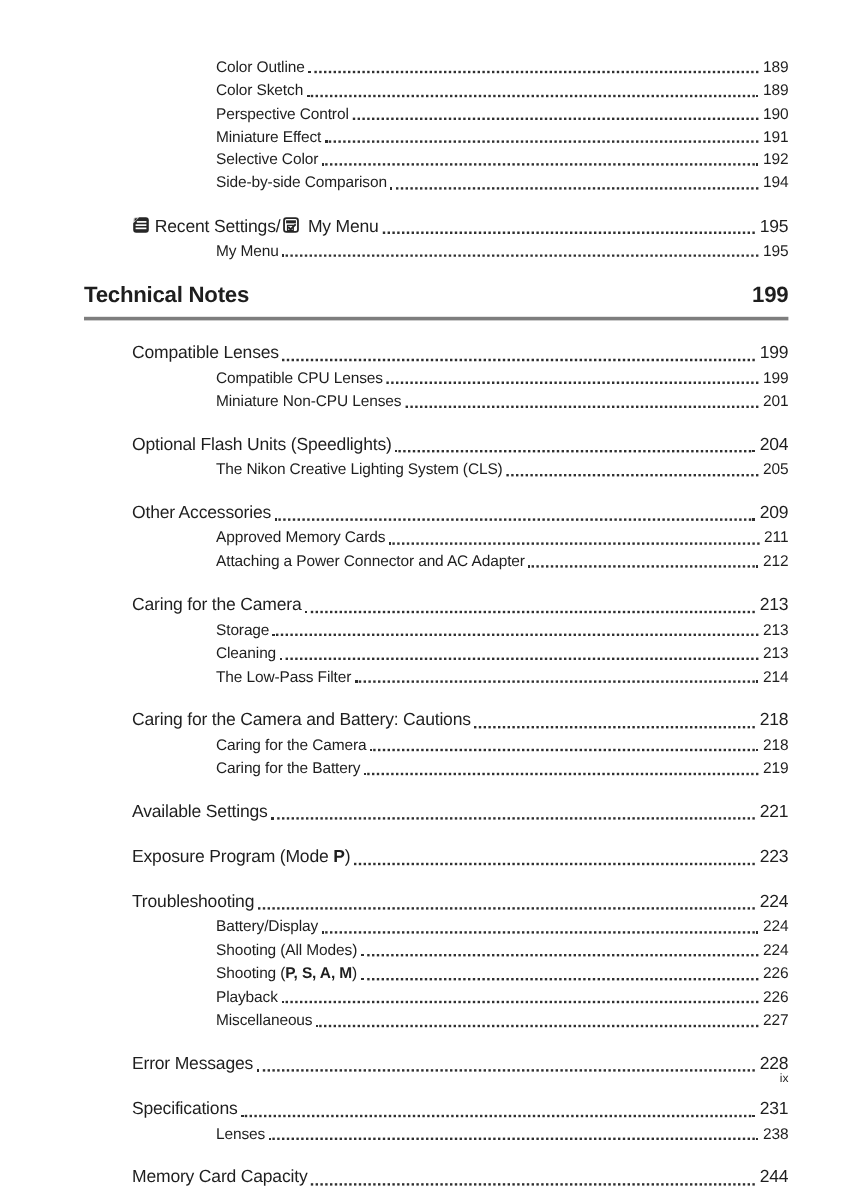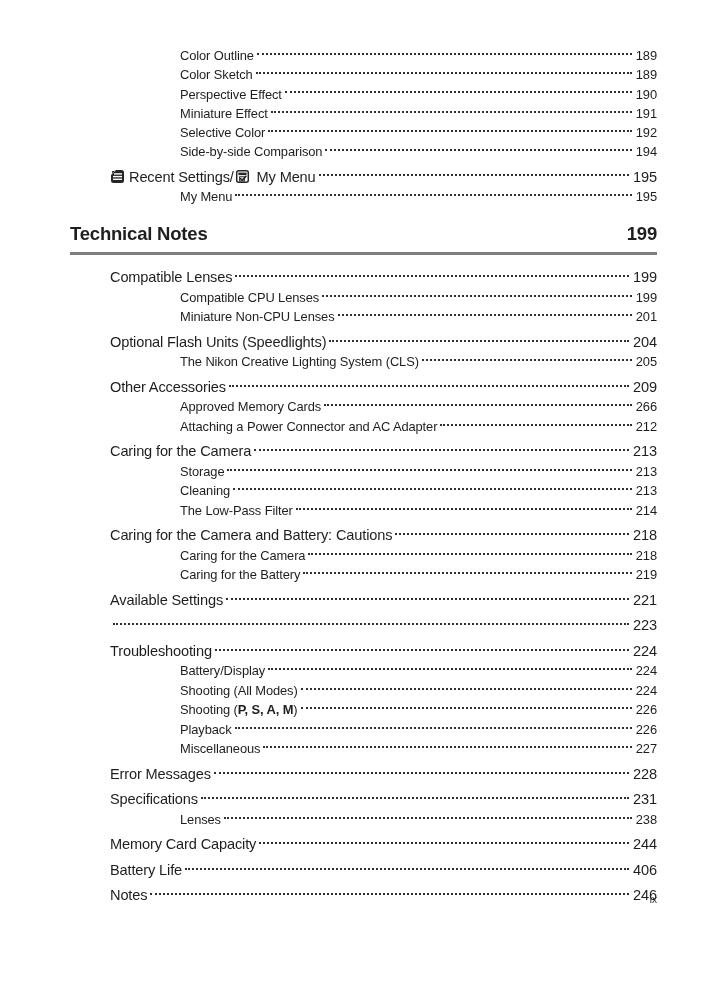--- a/index.html
+++ b/index.html
@@ -11,36 +11,36 @@
     overflow: hidden;
   }
   .page {
     position: relative;
     width: 706px; height: 1000px;
     padding: 46px 49px 0 70px;
   }
   .toc-list { width: 100%; }
   .row {
     display: flex;
-    align-items: center;
+    align-items: flex-end;
     white-space: nowrap;
   }
   .top .row  { line-height: 19.3px; }
   .main .row { line-height: 19.5px; }
   .lvl1 {
     font-size: 14.6px;
     padding-left: 40px;
     letter-spacing: -0.15px;
   }
   .lvl2 {
     font-size: 12.9px;
     padding-left: 110px;
     letter-spacing: -0.1px;
   }
-  .main .lvl1, .top .lvl1 { margin-top: 6px; }
+  .main .lvl1, .top .lvl1 { margin-top: 18px; }
   .label { flex: 0 0 auto; }
   .label .b { font-weight: bold; }
   .leader {
     flex: 1 1 auto;
     min-width: 12px;
     border-bottom: 2px dotted #2f2f2f;
     margin: 0 4px 4px 3px;
   }
   .pagenum { flex: 0 0 auto; }
   .section-header {
@@ -79,21 +79,21 @@
         <span class="label">Color Outline</span>
         <span class="leader" style="border-bottom-color: rgb(47, 47, 47);"></span>
         <span class="pagenum">189</span>
       </div>
       <div class="row lvl2">
         <span class="label">Color Sketch</span>
         <span class="leader" style="border-bottom-color: rgb(47, 47, 47);"></span>
         <span class="pagenum">189</span>
       </div>
       <div class="row lvl2">
-        <span class="label">Perspective Effect</span>
+        <span class="label">Perspective Control</span>
         <span class="leader" style="border-bottom-color: rgb(47, 47, 47);"></span>
         <span class="pagenum">190</span>
       </div>
       <div class="row lvl2">
         <span class="label">Miniature Effect</span>
         <span class="leader" style="border-bottom-color: rgb(47, 47, 47);"></span>
         <span class="pagenum">191</span>
       </div>
       <div class="row lvl2">
         <span class="label">Selective Color</span>
@@ -162,21 +162,21 @@
         <span class="pagenum">205</span>
       </div>
       <div class="row lvl1">
         <span class="label">Other Accessories</span>
         <span class="leader" style="border-bottom-color: rgb(47, 47, 47);"></span>
         <span class="pagenum">209</span>
       </div>
       <div class="row lvl2">
         <span class="label">Approved Memory Cards</span>
         <span class="leader" style="border-bottom-color: rgb(47, 47, 47);"></span>
-        <span class="pagenum">266</span>
+        <span class="pagenum">211</span>
       </div>
       <div class="row lvl2">
         <span class="label">Attaching a Power Connector and AC Adapter</span>
         <span class="leader" style="border-bottom-color: rgb(47, 47, 47);"></span>
         <span class="pagenum">212</span>
       </div>
       <div class="row lvl1">
         <span class="label">Caring for the Camera</span>
         <span class="leader" style="border-bottom-color: rgb(47, 47, 47);"></span>
         <span class="pagenum">213</span>
@@ -210,20 +210,21 @@
         <span class="label">Caring for the Battery</span>
         <span class="leader" style="border-bottom-color: rgb(47, 47, 47);"></span>
         <span class="pagenum">219</span>
       </div>
       <div class="row lvl1">
         <span class="label">Available Settings</span>
         <span class="leader" style="border-bottom-color: rgb(47, 47, 47);"></span>
         <span class="pagenum">221</span>
       </div>
       <div class="row lvl1">
+        <span class="label"><span>Exposure Program (Mode </span><span class="b">P</span><span>)</span></span>
         <span class="leader" style="border-bottom-color: rgb(47, 47, 47);"></span>
         <span class="pagenum">223</span>
       </div>
       <div class="row lvl1">
         <span class="label">Troubleshooting</span>
         <span class="leader" style="border-bottom-color: rgb(47, 47, 47);"></span>
         <span class="pagenum">224</span>
       </div>
       <div class="row lvl2">
         <span class="label">Battery/Display</span>

